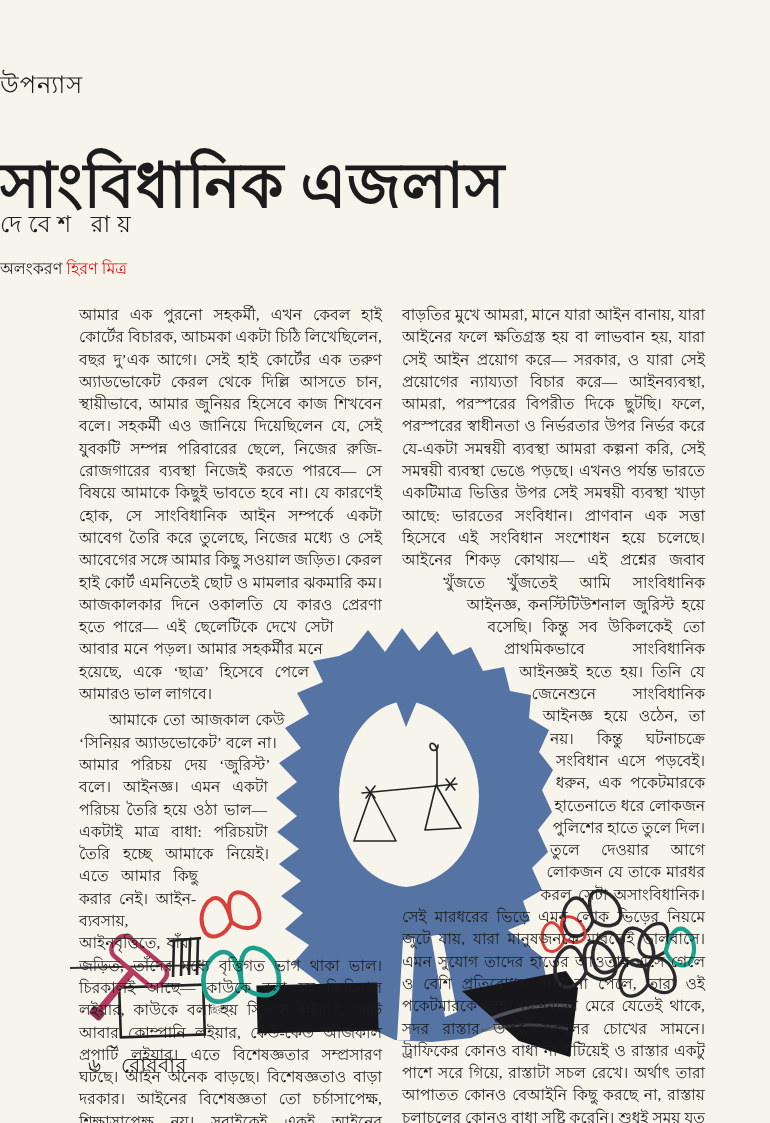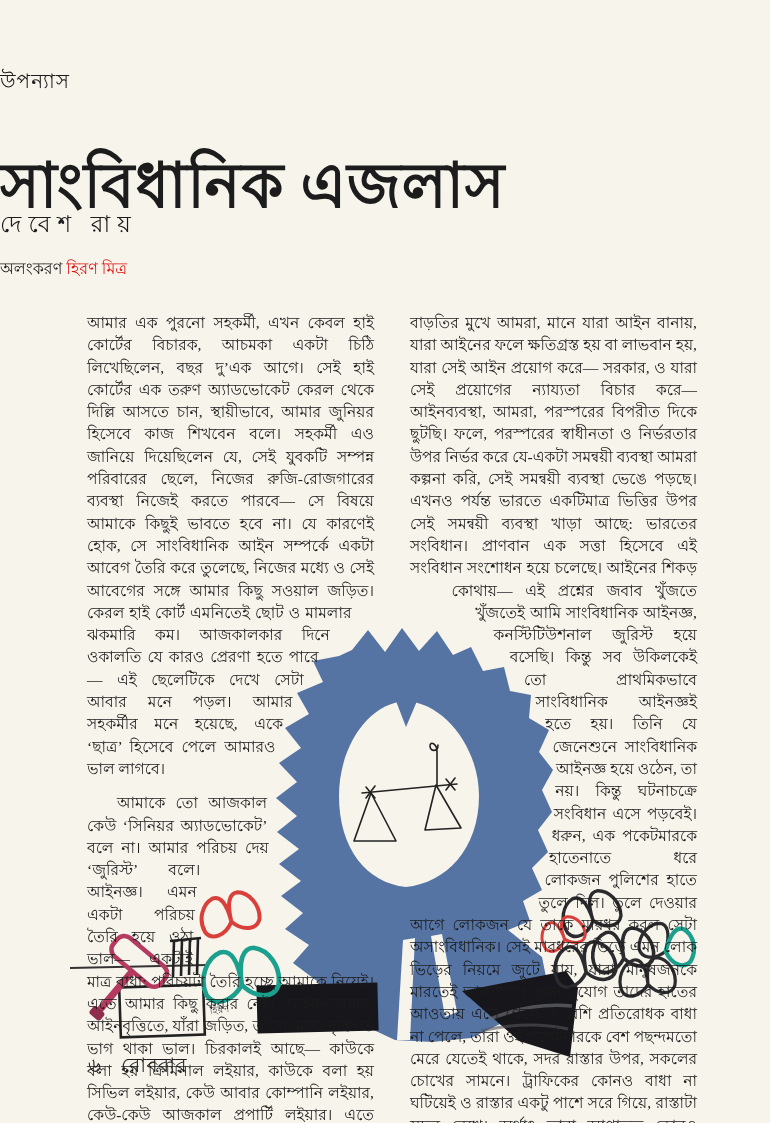--- a/index.html
+++ b/index.html
@@ -1,36 +1,36 @@
 <!DOCTYPE html>
 <html><head>
 <meta charset="utf-8">
 <style>
   html,body{margin:0;padding:0;}
   .page{
     position:relative; width:770px; height:1123px;
     background:#f7f4ec; overflow:hidden;
     font-family:"Liberation Serif", serif; color:#1c1c1c;
   }
-  .genre{position:absolute; left:0; top:66px; width:770px; font-size:20px; letter-spacing:1px;}
+  .genre{position:absolute; left:0; top:66px; width:770px; font-size:24px; letter-spacing:1px;}
   .title{
     position:absolute; left:0; top:96px; width:770px;
     font-size:60px; font-weight:bold; line-height:100px;
     transform:scaleY(1.04); letter-spacing:1px;
   }
   .author{position:absolute; left:0; top:206px; width:734px; font-size:23px; letter-spacing:7px;}
   .credit{position:absolute; left:0; top:256px; width:640px; font-size:16px;}
   .credit .red{color:#e01111;}
   
   .col{
     position:absolute; top:300px; width:311px;
     font-size:15.5px; line-height:22.3px; text-align:justify;
     text-justify:inter-word;
   }
-  .col p{margin:12px; padding:0;}
+  .col p{margin:4px; padding:0;}
   #colL{left:75px; height:660px;}
   #colR{left:398px; height:600px;}
   #colL .p2{text-indent:30px;}
   .wrapL{
     float:right; width:240px; height:652px;
     shape-outside:polygon(240px 0,240px 332px,207px 332px,195px 342px,180px 372px,160px 402px,145px 437px,133px 472px,129px 507px,131px 542px,133px 572px,60px 587px,55px 652px,240px 652px);
     shape-margin:8px;
   }
   .wrapR{
     float:left; width:260px; height:600px;

